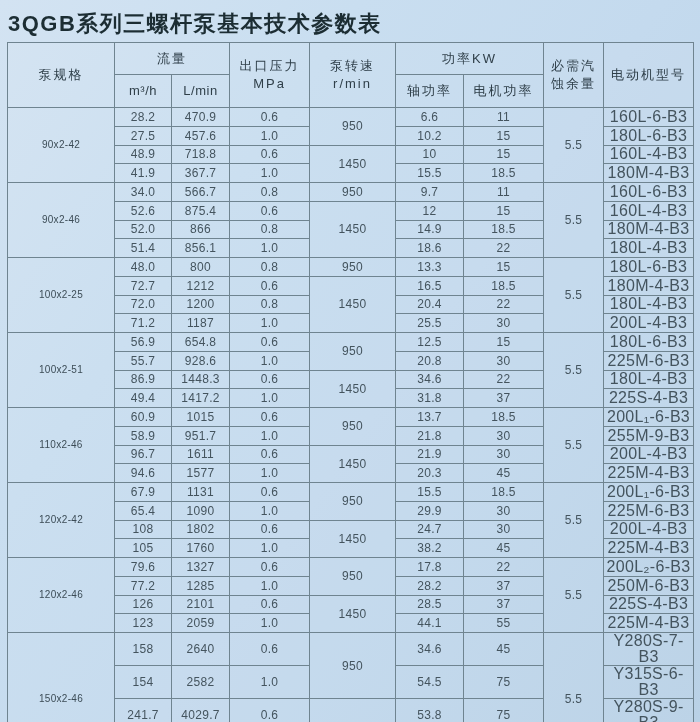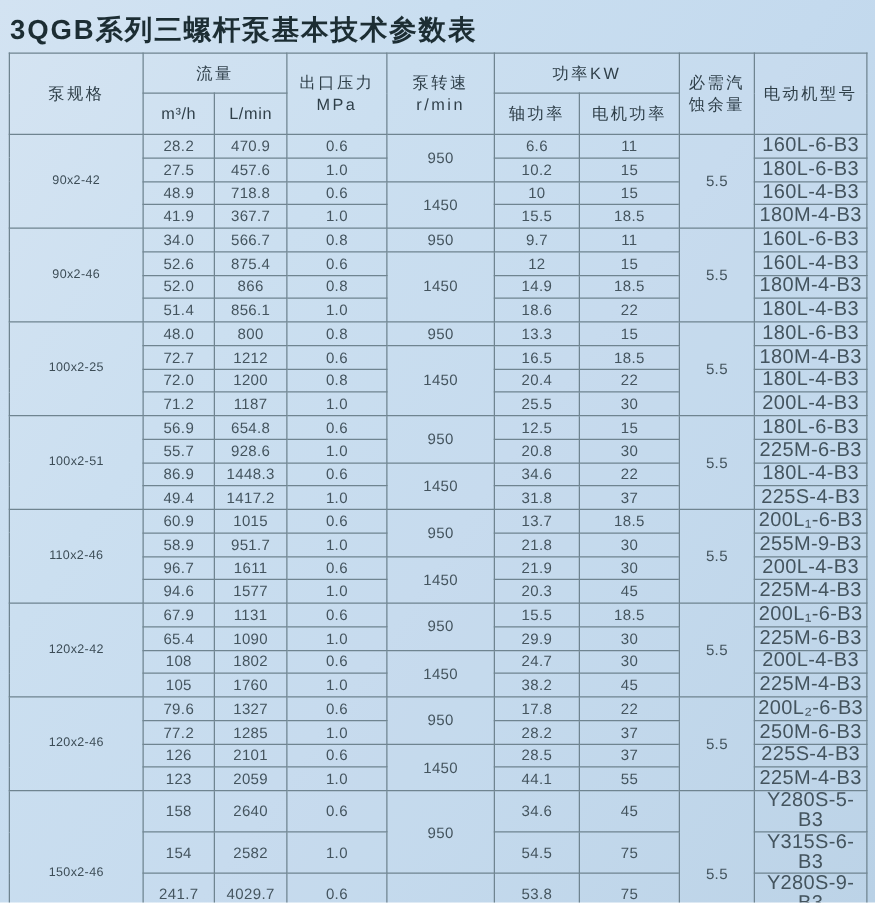--- a/index.html
+++ b/index.html
@@ -345,21 +345,21 @@
         </tr>
         <tr>
           <td rowspan="4" class="spec-cell">150x2-46</td>
           <td>158</td>
           <td>2640</td>
           <td>0.6</td>
           <td rowspan="2">950</td>
           <td>34.6</td>
           <td>45</td>
           <td rowspan="4">5.5</td>
-          <td class="model-cell">Y280S-5-B3</td>
+          <td class="model-cell">Y280S-7-B3</td>
         </tr>
         <tr>
           <td>154</td>
           <td>2582</td>
           <td>1.0</td>
           <td>54.5</td>
           <td>75</td>
           <td class="model-cell">Y315S-6-B3</td>
         </tr>
         <tr>

